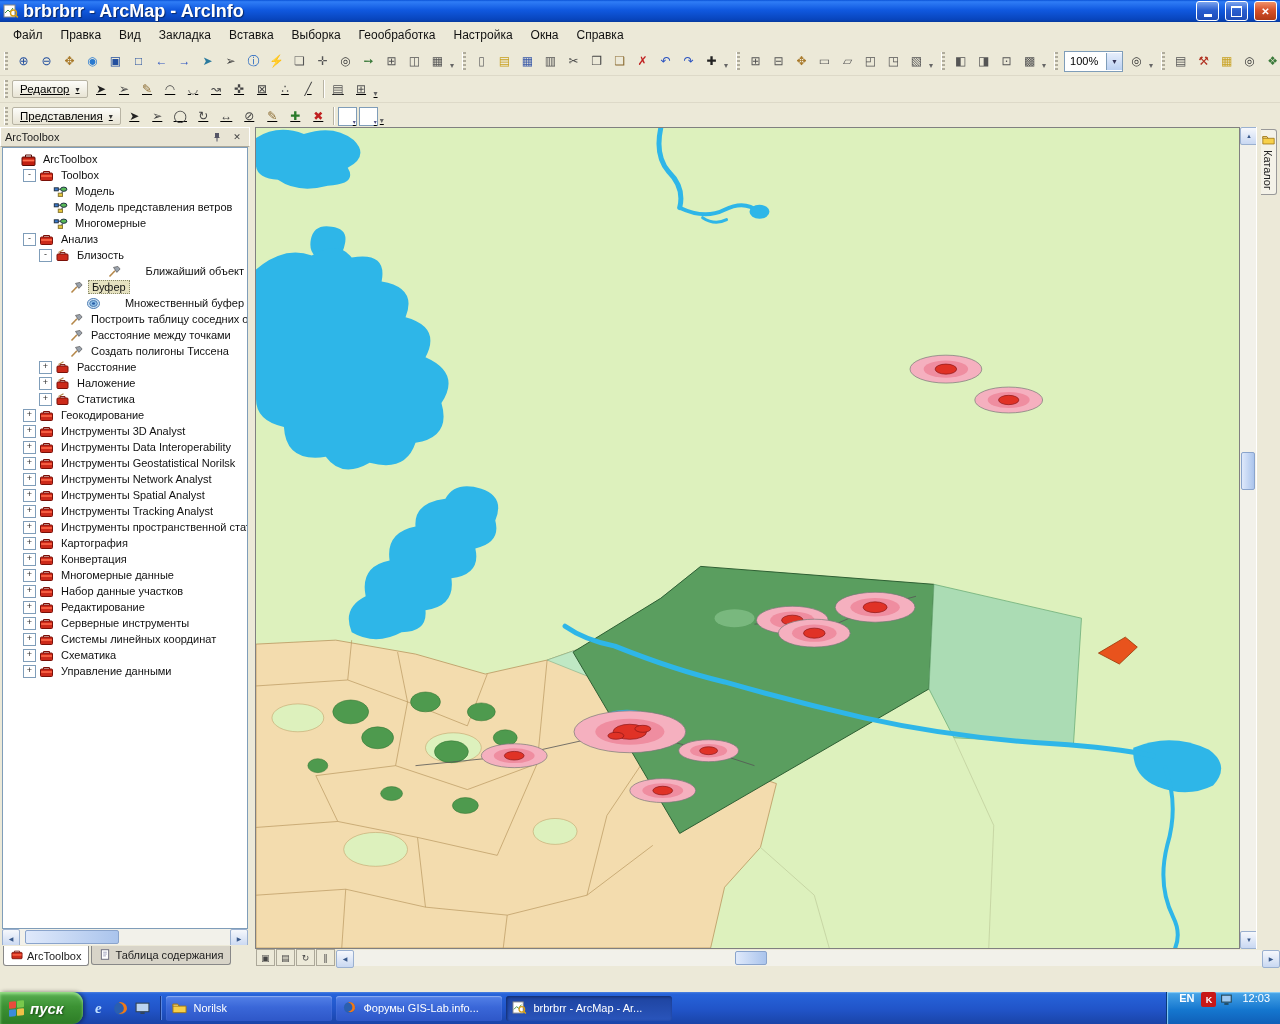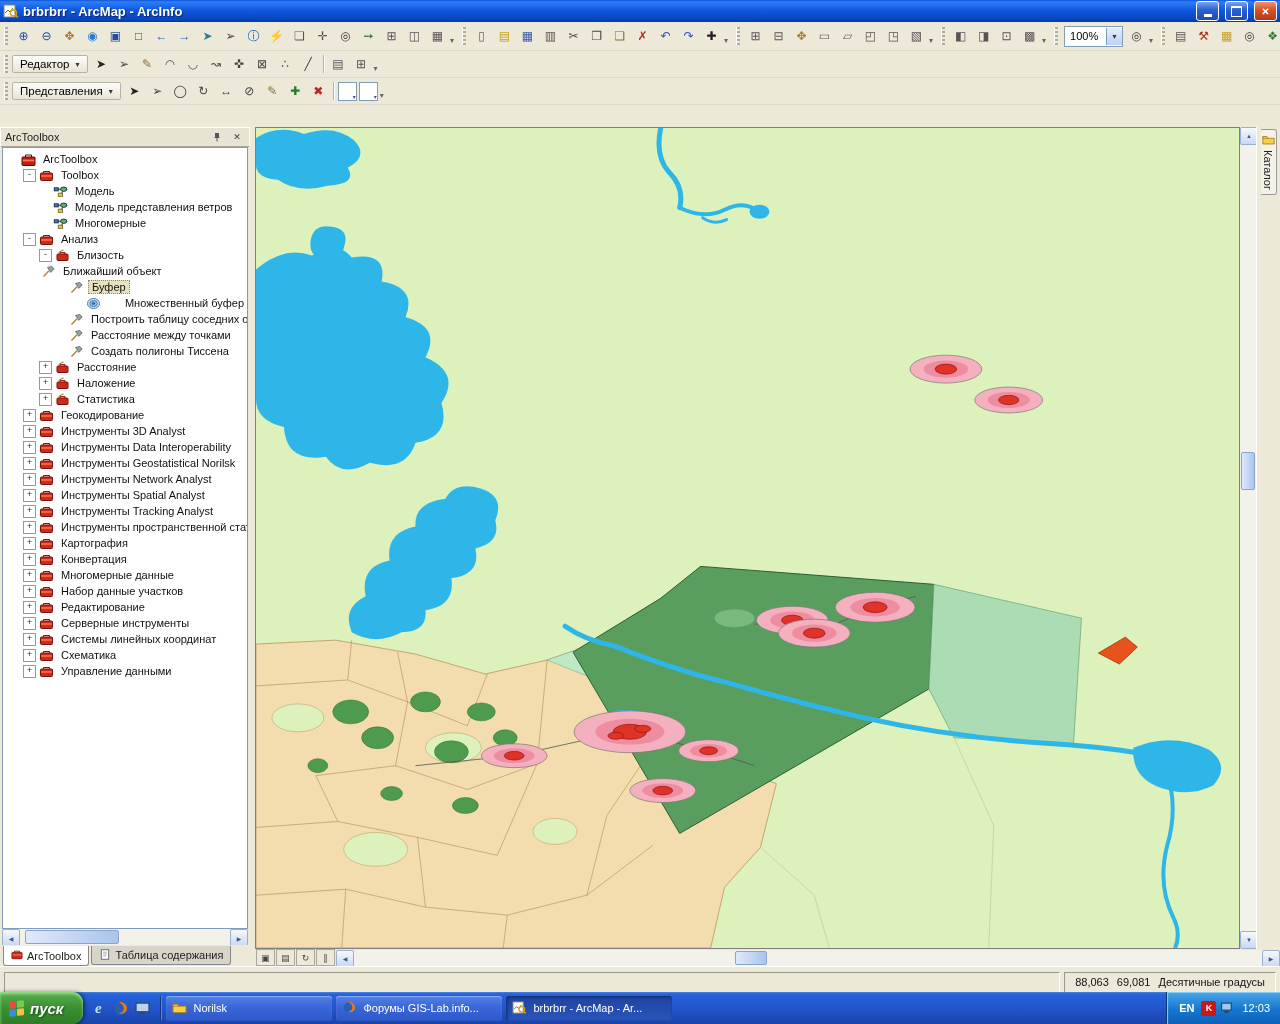--- a/index.html
+++ b/index.html
@@ -3,36 +3,36 @@
 <meta charset="utf-8">
 <style>
   html,body{margin:0;padding:0;width:1280px;height:1024px;overflow:hidden;
     font-family:"Liberation Sans",sans-serif;background:#ece9d8;}
   .window{position:relative;width:1280px;height:1024px;background:#ece9d8;}
 
   
   .titlebar{height:22px;display:flex;align-items:center;padding:0 3px;gap:4px;
     background:linear-gradient(180deg,#0a52d6 0%,#2f7df6 8%,#1059e0 45%,#0845bd 88%,#063a9f 100%);}
   .title-icon svg{width:16px;height:14px;display:block;}
-  .title-text{flex:1;color:#fff;font-weight:bold;font-size:13px;text-shadow:1px 1px 1px #0a2a6a;
+  .title-text{flex:1;color:#fff;font-weight:bold;font-size:18px;text-shadow:1px 1px 1px #0a2a6a;
     white-space:nowrap;overflow:hidden;}
   .win-btn{width:21px;height:18px;margin-left:2px;border-radius:3px;border:1px solid #fff;
     background:linear-gradient(180deg,#7ba4ef,#2a5fd0 45%,#1e4cb8);display:flex;align-items:center;
     justify-content:center;color:#fff;font-size:10px;font-weight:bold;}
   .win-btn.close{background:linear-gradient(180deg,#f0926a,#d6512a 45%,#b03a16);}
   .glyph-min{width:8px;height:3px;background:#fff;margin-top:9px;}
   .glyph-max{width:9px;height:8px;border:1px solid #fff;border-top:2px solid #fff;}
 
   
   .menubar{height:25px;display:flex;align-items:center;padding-left:4px;background:#ece9d8;}
   .menu-item{padding:3px 9px;font-size:12px;color:#111;}
 
   
   .tbrow{display:flex;align-items:center;background:#ece9d8;border-bottom:1px solid #ddd9c8;}
-  .h28{height:28px;}.h26{height:26px;}
+  .h28{height:28px;}.h26{height:26px;text-decoration:underline;}
   .tb-group{display:flex;align-items:center;height:100%;padding:0 2px;}
   .grip{width:3px;height:18px;margin:0 4px 0 2px;border-left:1px solid #fff;
     background:repeating-linear-gradient(180deg,#b0ac9c 0 2px,transparent 2px 4px);}
   .tbtn{width:21px;height:21px;display:flex;align-items:center;justify-content:center;
     font-size:12px;color:#404040;border:1px solid transparent;border-radius:2px;cursor:default;}
   .tb-sep{width:1px;height:18px;background:#b8b4a4;margin:0 3px;box-shadow:1px 0 0 #fff;}
   .tb-more{font-size:8px;color:#666;margin:8px 2px 0 1px;}
   .tb-dd{display:flex;align-items:center;gap:6px;padding:2px 7px;margin-right:2px;font-size:11.5px;
     border:1px solid #b8b4a4;border-radius:2px;background:linear-gradient(180deg,#fdfdfa,#e8e4d4);}
   .dd-arrow{font-size:8px;color:#333;}
@@ -121,21 +121,21 @@
   .qicon{width:18px;height:18px;display:flex;align-items:center;justify-content:center;}
   .qicon svg{width:15px;height:15px;}
   .ie-e{font-family:"Liberation Serif",serif;font-style:italic;font-weight:bold;font-size:15px;color:#bfe0ff;}
   .tb-div{width:1px;height:24px;background:#16337e;box-shadow:1px 0 0 #5a86e0;margin:0 3px;}
   .task{width:154px;height:25px;margin:0 2px;border-radius:3px;display:flex;align-items:center;gap:6px;
     padding:0 6px;background:linear-gradient(180deg,#5381e8,#3a67d8 45%,#2e57c8);
     box-shadow:inset 0 1px 1px #8cacf0;color:#fff;font-size:11px;}
   .task.active{background:linear-gradient(180deg,#1e44a0,#2a55bc);box-shadow:inset 1px 1px 3px #102a68;}
   .task svg{width:15px;height:13px;flex:0 0 15px;}
   .task .lbl{white-space:nowrap;overflow:hidden;text-overflow:ellipsis;}
-  .tray{margin-left:auto;height:32px;display:flex;align-items:center;gap:7px;padding:0 10px 0 12px;
+  .tray{margin-left:auto;height:32px;display:flex;align-items:flex-start;gap:7px;padding:0 10px 0 12px;
     background:linear-gradient(180deg,#4aa6e8,#1577cf 55%,#0f5fb8);border-left:1px solid #0a3a7a;
     box-shadow:inset 1px 1px 1px #8cd0f8;color:#fff;}
   .tray-lang{font-size:11px;font-weight:bold;}
   .tray-icon{width:15px;height:15px;border-radius:2px;display:flex;align-items:center;
     justify-content:center;font-size:9px;font-weight:bold;color:#fff;}
   .tray-clock{font-size:11px;}
 </style>
 </head>
 <body>
 
@@ -153,20 +153,32 @@
     <span class="title-text">brbrbrr - ArcMap - ArcInfo</span>
     <span class="win-btn">
         <span class="glyph-min"></span>
       </span>
     <span class="win-btn">
         <span class="glyph-max"></span>
       </span>
     <span class="win-btn close">✕</span>
   </div>
 
+  <div class="menubar" id="menubar">
+      <span class="menu-item">Файл</span>
+      <span class="menu-item">Правка</span>
+      <span class="menu-item">Вид</span>
+      <span class="menu-item">Закладка</span>
+      <span class="menu-item">Вставка</span>
+      <span class="menu-item">Выборка</span>
+      <span class="menu-item">Геообработка</span>
+      <span class="menu-item">Настройка</span>
+      <span class="menu-item">Окна</span>
+      <span class="menu-item">Справка</span>
+    </div>
 
   <div class="tbrow h28" id="tbrow1">
       <div class="tb-group">
         <span class="grip"></span>
         <span class="tbtn" style="color: rgb(35, 79, 158);">⊕</span>
         <span class="tbtn" style="color: rgb(35, 79, 158);">⊖</span>
         <span class="tbtn" style="color: rgb(168, 120, 40);">✥</span>
         <span class="tbtn" style="color: rgb(42, 122, 208);">◉</span>
         <span class="tbtn" style="color: rgb(35, 79, 158);">▣</span>
         <span class="tbtn" style="color: rgb(35, 79, 158);">□</span>
@@ -371,21 +383,21 @@
             <span class="expander box">-</span>
             <span class="tree-ico">
               <svg viewBox="0 0 14 13">
                 <path d="M4.5 5V3.6h5V5" fill="none" stroke="#7a1008"></path>
                 <rect x="1.5" y="5" width="11" height="6.5" rx="1" fill="#cc2a1a" stroke="#7a1008"></rect>
                 <path d="M3 3.5 L8 0.8" stroke="#b5884a" stroke-width="1.2"></path>
               </svg>
             </span>
             <span class="tree-label">Близость</span>
           </div>
-          <div class="tree-row" style="padding-left: 24px;">
+          <div class="tree-row" style="padding-left: 74px; justify-content: space-between;">
             <span class="expander"></span>
             <span class="tree-ico">
               <svg viewBox="0 0 14 13">
                 <path d="M2 11.5 L7.5 5.8" stroke="#b5884a" stroke-width="1.6"></path>
                 <path d="M6 2.4 l4.4 -1 2.2 2.6 -3.2 3.4 z" fill="#9aa2ac" stroke="#555" stroke-width="0.7"></path>
               </svg>
             </span>
             <span class="tree-label">Ближайший объект</span>
           </div>
           <div class="tree-row" style="padding-left: 52px;">
@@ -826,28 +838,20 @@
           <span class="sb-btn">◀</span>
           <span class="sb-track">
               <span class="sb-thumb map-hthumb"></span>
             </span>
           <span class="sb-btn">▶</span>
         </div>
       </div>
     </div>
   </div>
 
-  <div class="statusbar">
-    <div class="status-cell status-left"></div>
-    <div class="status-cell status-coords">
-      <span>88,063</span>
-      <span>69,081</span>
-      <span>Десятичные градусы</span>
-    </div>
-  </div>
 
   <div class="taskbar">
     <div class="start-btn">
       <span class="flag">
         <i style="background:#e84c3c"></i>
           <i style="background:#78c84c"></i>
         <i style="background:#3c8cdc"></i>
           <i style="background:#f0c048"></i>
       </span>
       <span>пуск</span>

